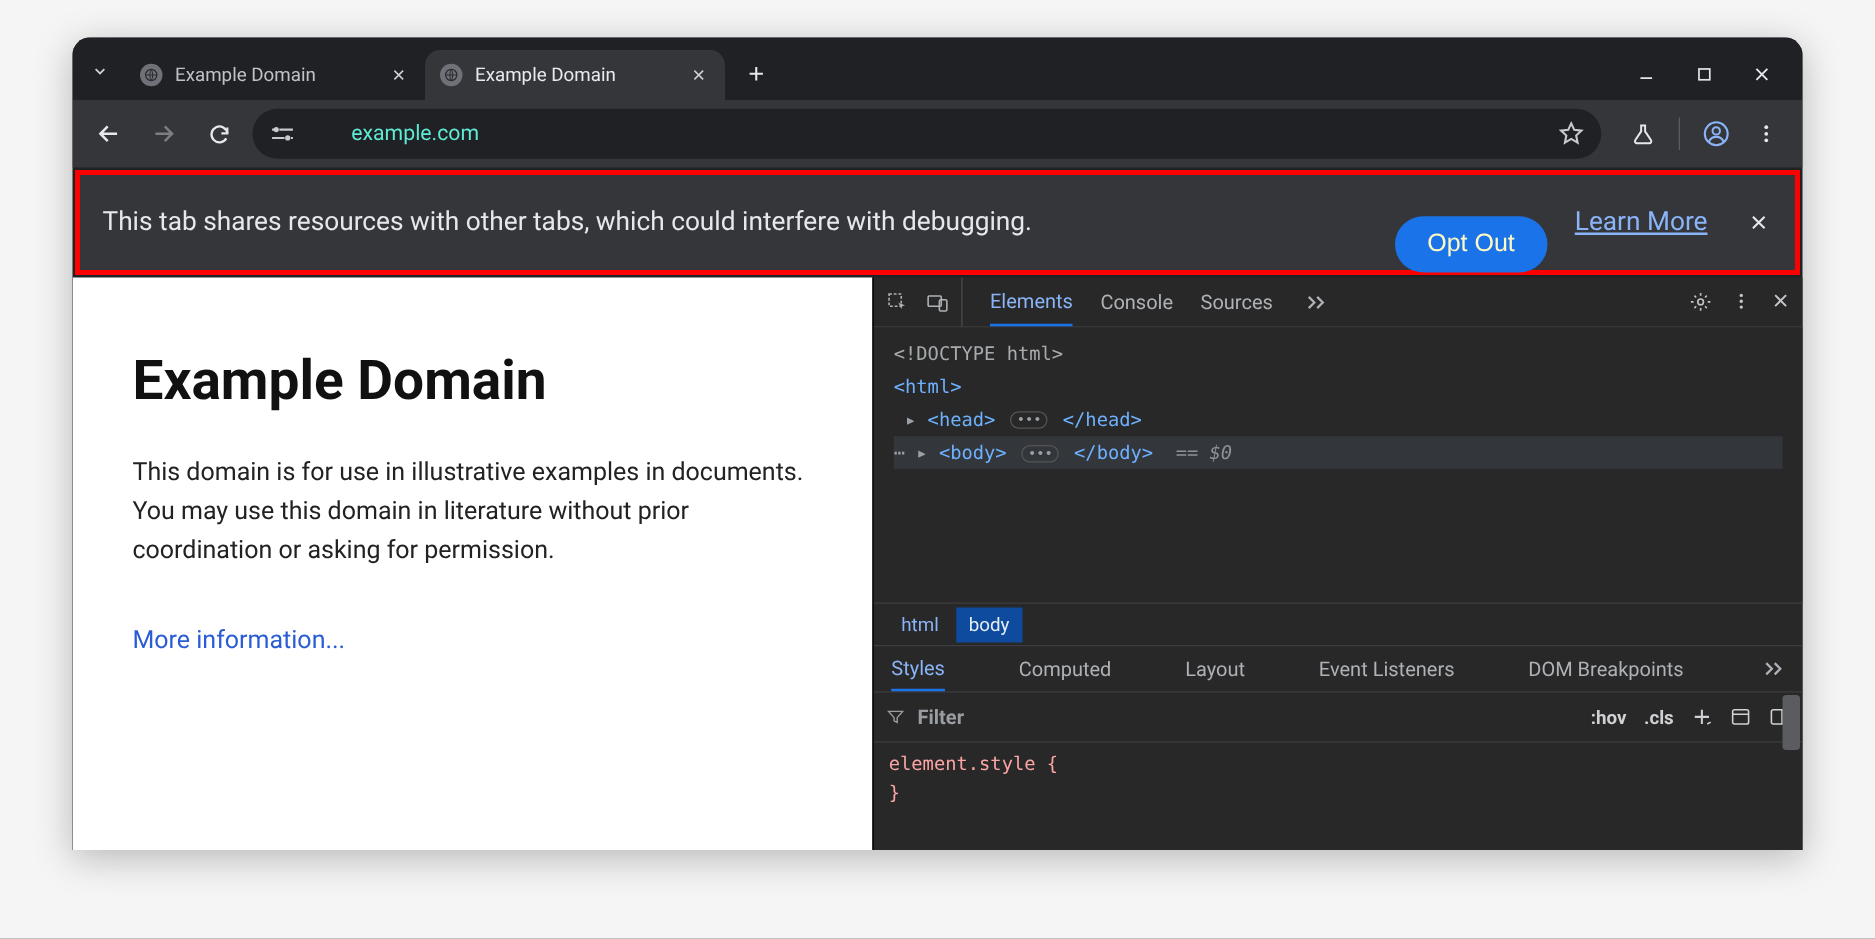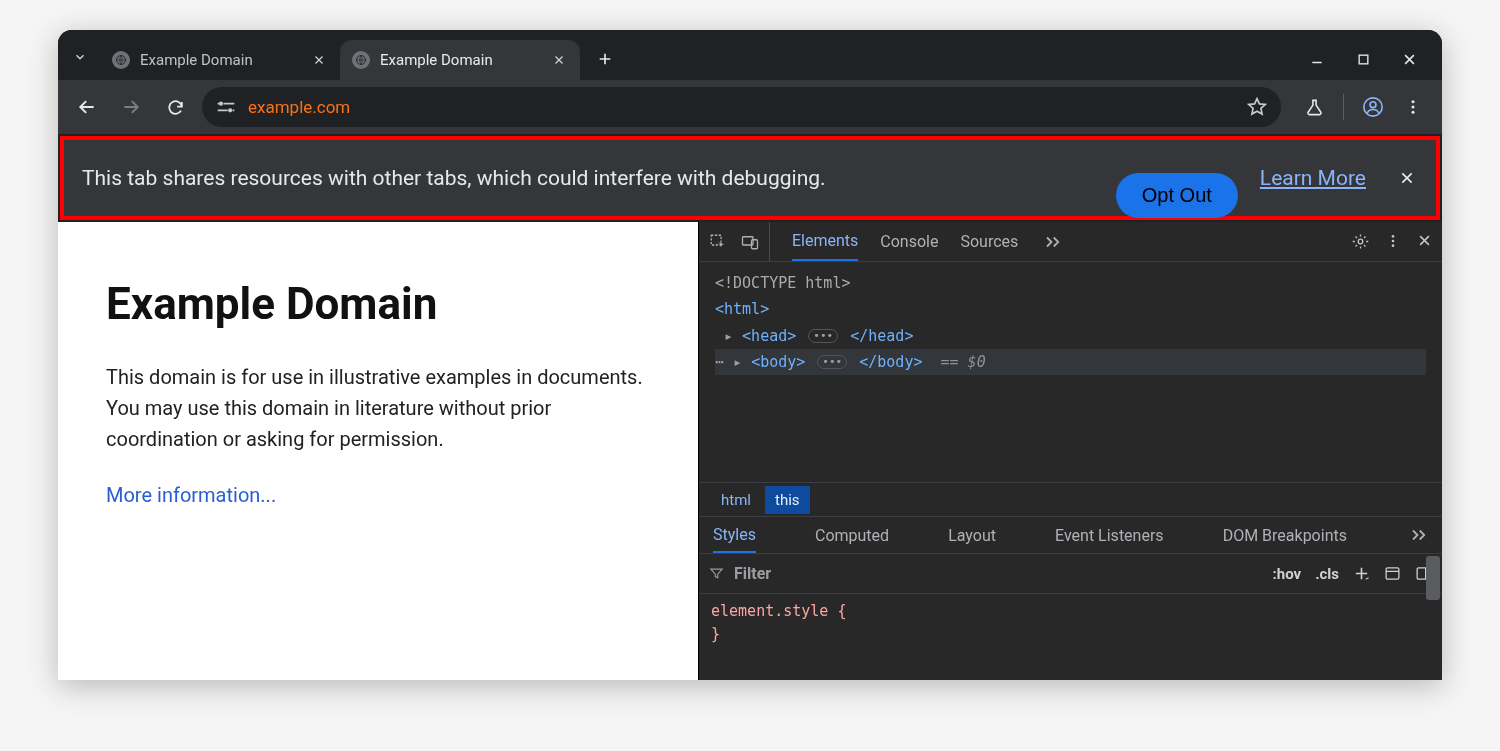--- a/index.html
+++ b/index.html
@@ -100,41 +100,41 @@
     background:#202124;
     border-radius:22px;
     height:40px;
     display:flex;
     align-items:center;
     padding:0 14px;
     gap:12px;
     color:#e6e8eb;
   }
   .addr-tune { color:#c6c9cd; font-size:14px; letter-spacing:1px;}
-  .addr-url { flex:1; font-size:17px; color:#f97316; }
+  .addr-url { flex:1; font-size:17px; color:#5eead4;margin-left:33px; }
   .addr-star { color:#c6c9cd; }
   .toolbar-right { display:flex; align-items:center; gap:6px; margin-left:6px;}
   .toolbar-sep { width:1px;height:26px;background:#5a5c60;margin:0 6px;}
   
   .infobar-wrap { padding: 2px; }
   .infobar {
     border: 4px solid #ff0000;
     background:#35363a;
     height:84px;
     display:flex;
     align-items:center;
     padding:0 18px;
     gap:22px;
     color:#e6e8eb;
     font-size:21px;
   }
   .infobar .msg { flex:1; }
   .optout-btn {
     background:#1a73e8;
-    color:#000000;
+    color:#fef9c3;
     border:none;
     padding:11px 26px;
     border-radius:26px;
     font-size:20px;
     margin-top:35px;
   }
   .learn-more {
     color:#8ab4f8;
     text-decoration:underline;
     font-size:21px;
@@ -155,21 +155,21 @@
   .page-pane h1 {
     font-size:44px;
     font-weight:700;
     color:#111;
     margin-bottom:32px;
   }
   .page-pane p {
     font-size:20px;
     color:#222;
     line-height:1.55;
-    margin-bottom:28px;
+    margin-bottom:44px;
   }
   .page-pane a {
     color:#2a5dd4;
     font-size:20px;
     text-decoration:none;
   }
   
   .devtools {
     flex:1;
     background:#282828;
@@ -464,21 +464,21 @@
 
       <div class="dt-dom">
         <div class="dt-line"><span class="punc-c">&lt;!DOCTYPE html&gt;</span></div>
         <div class="dt-line"><span class="tag-c">&lt;html&gt;</span></div>
         <div class="dt-line"> <span class="caret">▸</span> <span class="tag-c">&lt;head&gt;</span> <span class="ellip">•••</span> <span class="tag-c">&lt;/head&gt;</span></div>
         <div class="dt-line" style="background:#33363a;"><span class="dots3">⋯</span> <span class="caret">▸</span> <span class="tag-c">&lt;body&gt;</span> <span class="ellip">•••</span> <span class="tag-c">&lt;/body&gt;</span>  <span class="selmark">== $0</span></div>
       </div>
 
       <div class="dt-breadcrumb">
         <span class="bc">html</span>
-        <span class="bc sel">this</span>
+        <span class="bc sel">body</span>
       </div>
 
       <div class="dt-styles-tabs">
         <div class="dt-stab active">Styles</div>
         <div class="dt-stab">Computed</div>
         <div class="dt-stab">Layout</div>
         <div class="dt-stab">Event Listeners</div>
         <div class="dt-stab">DOM Breakpoints</div>
         <div class="dt-tabs-more">
           <svg width="18" height="14" viewBox="0 0 24 18">

